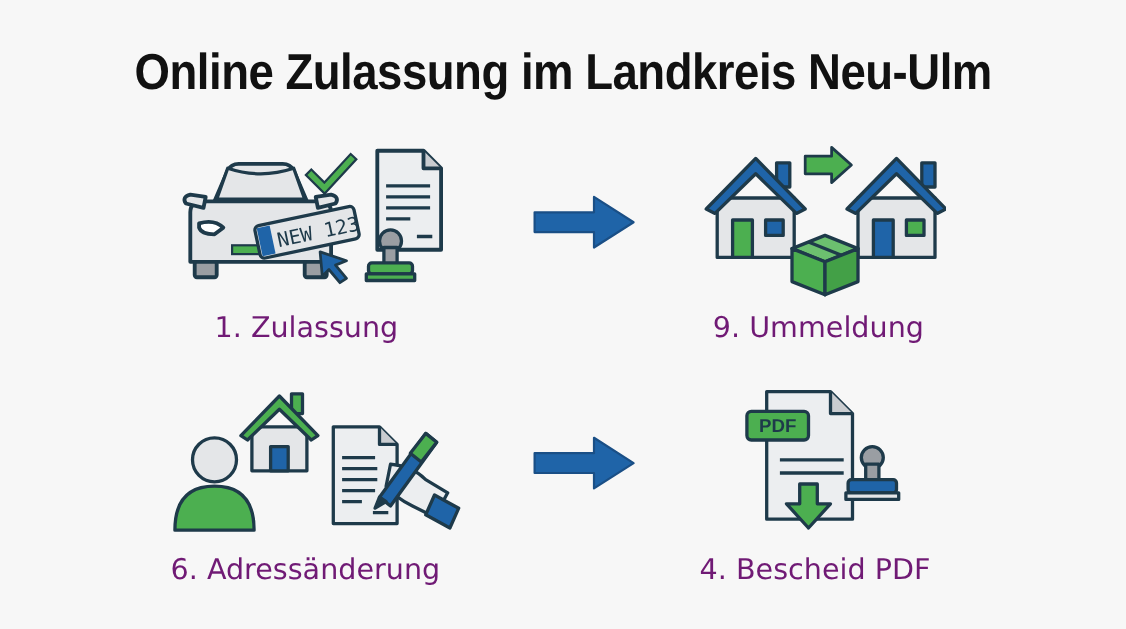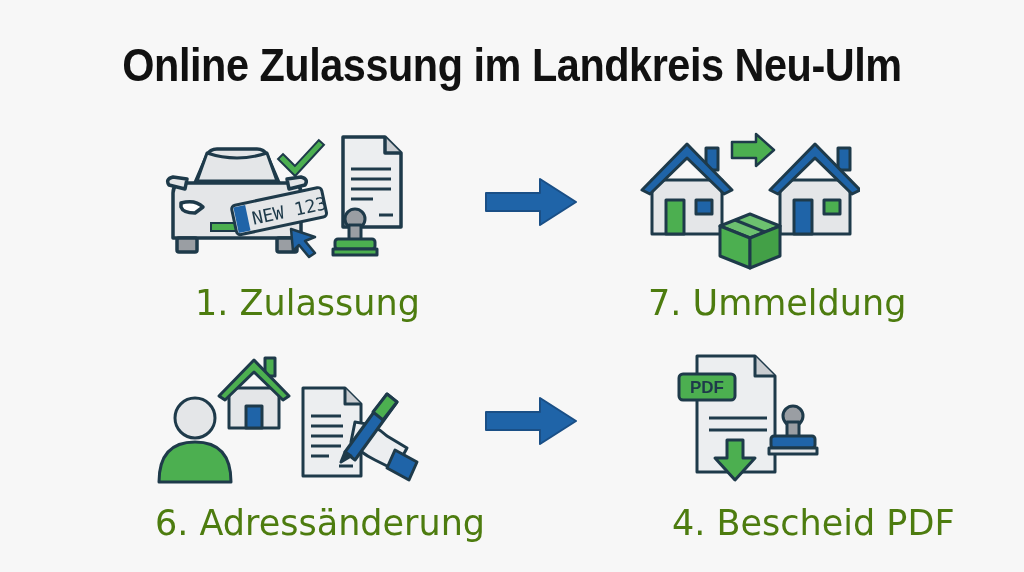--- a/index.html
+++ b/index.html
@@ -1,20 +1,20 @@
 <!DOCTYPE html>
 <html><head>
 <meta charset="utf-8">
 <style>
   html,body{margin:0;padding:0;}
   body{width:1024px;height:572px;background:#f7f7f7;position:relative;overflow:hidden;font-family:"Liberation Sans",sans-serif;}
   .title{position:absolute;left:0;top:38px;width:1024px;text-align:center;font-family:"Liberation Sans",sans-serif;font-weight:bold;font-size:46px;color:#111;letter-spacing:-0.5px;transform:scaleX(0.9);transform-origin:center;}
   .step{position:absolute;}
   .icon{position:absolute;}
-  .label{position:absolute;font-family:"DejaVu Sans",sans-serif;font-size:35px;color:#4d7c0f;white-space:nowrap;}
+  .label{position:absolute;font-family:"DejaVu Sans",sans-serif;font-size:26px;color:#701a75;white-space:nowrap;}
   .arrow{position:absolute;}
 </style>
 </head>
 <body>
 
 <div class="title">Online Zulassung im Landkreis Neu-Ulm</div>
 
 <div class="step">
   <svg class="icon" style="left:165px;top:133px" width="250" height="130" viewBox="0 0 250 130">
 
@@ -89,21 +89,21 @@
 
     <path d="M92 12 L116 12 L116 4 L134 20 L116 36 L116 28 L92 28 Z" fill="#4caf50" stroke="#1e3a4a" stroke-width="2.5" stroke-linejoin="round"></path>
 
     <g stroke="#1e3a4a" stroke-width="3" stroke-linejoin="round">
       <path d="M80 96 L110 84 L140 96 L110 108 Z" fill="#6cc06f"></path>
       <path d="M80 96 L80 126 L110 138 L110 108 Z" fill="#4caf50"></path>
       <path d="M140 96 L140 126 L110 138 L110 108 Z" fill="#43a047"></path>
       <path d="M95 90 L125 102" fill="none"></path>
     </g>
   </svg>
-  <div class="label" style="left:648px;top:283px">7. Ummeldung</div>
+  <div class="label" style="left:648px;top:283px">9. Ummeldung</div>
 </div>
 
 <div class="step">
   <svg class="icon" style="left:155px;top:352px" width="270" height="135" viewBox="0 0 270 135">
 
     <g stroke="#1e3a4a" stroke-width="3" stroke-linejoin="round">
       <circle cx="40" cy="66" r="20" fill="#e4e6e8"></circle>
       <path d="M4 130 Q4 90 40 90 Q76 90 76 130 Z" fill="#4caf50"></path>
     </g>
 
@@ -155,14 +155,14 @@
       <line x1="34" y1="80" x2="92" y2="80"></line>
     </g>
     <path d="M52 90 L68 90 L68 108 L80 108 L60 130 L40 108 L52 108 Z" fill="#4caf50" stroke="#1e3a4a" stroke-width="3" stroke-linejoin="round"></path>
     <g stroke="#1e3a4a" stroke-width="3" stroke-linejoin="round">
       <circle cx="118" cy="66" r="10" fill="#9a9ea3"></circle>
       <rect x="112" y="72" width="12" height="16" fill="#9a9ea3"></rect>
       <rect x="96" y="86" width="44" height="12" rx="3" fill="#1f64a8"></rect>
       <rect x="94" y="98" width="48" height="6" fill="#e4e6e8"></rect>
     </g>
   </svg>
-  <div class="label" style="left:672px;top:503px">4. Bescheid PDF</div>
+  <div class="label" style="left:636px;top:503px">4. Bescheid PDF</div>
 </div>
 
 </body></html>

